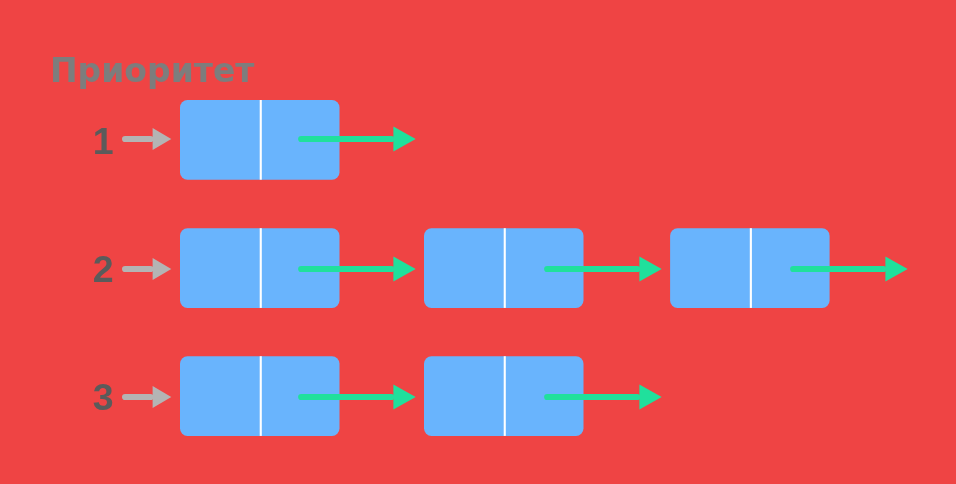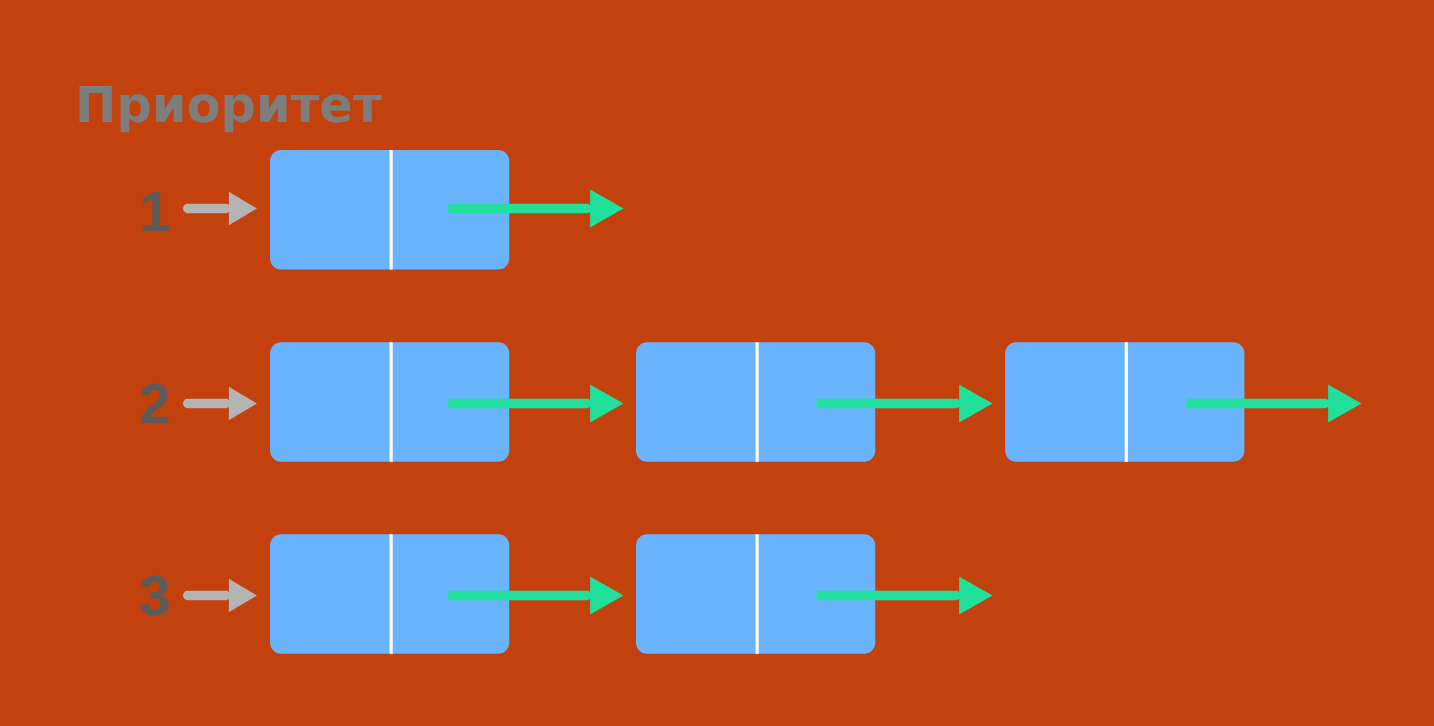--- a/index.html
+++ b/index.html
@@ -40,21 +40,21 @@
     font-family: "Liberation Sans", sans-serif;
     font-weight: bold;
     font-size: 37.5px;
     text-anchor: middle;
     transform: translateZ(0);
   }
 </style>
 </head>
 <body>
 
-<div id="stage" style="width: 956px; height: 484px; background: #c2410c;">
+<div id="stage" style="width: 956px; height: 484px; background: #ef4444;">
   <svg id="diagram" viewBox="0 0 956 484" xmlns="http://www.w3.org/2000/svg">
 
     <text id="title" class="title-text" x="50" y="81.6" fill="#7d7d7d">Приоритет</text>
 
     <g id="row-0">
       <text class="row-label" x="103.3" y="154.1" fill="#5b5b5b">1</text>
       <g>
         <rect class="entry-shaft" x="122" y="135.9" width="31.600000000000023" height="6.2" rx="3.1" ry="3.1" fill="#b4b4b4"></rect>
         <path class="entry-head" d="M 152.60000000000002 127.9 L 171.3 139 L 152.60000000000002 150.1 Z" fill="#b4b4b4"></path>
       </g>

